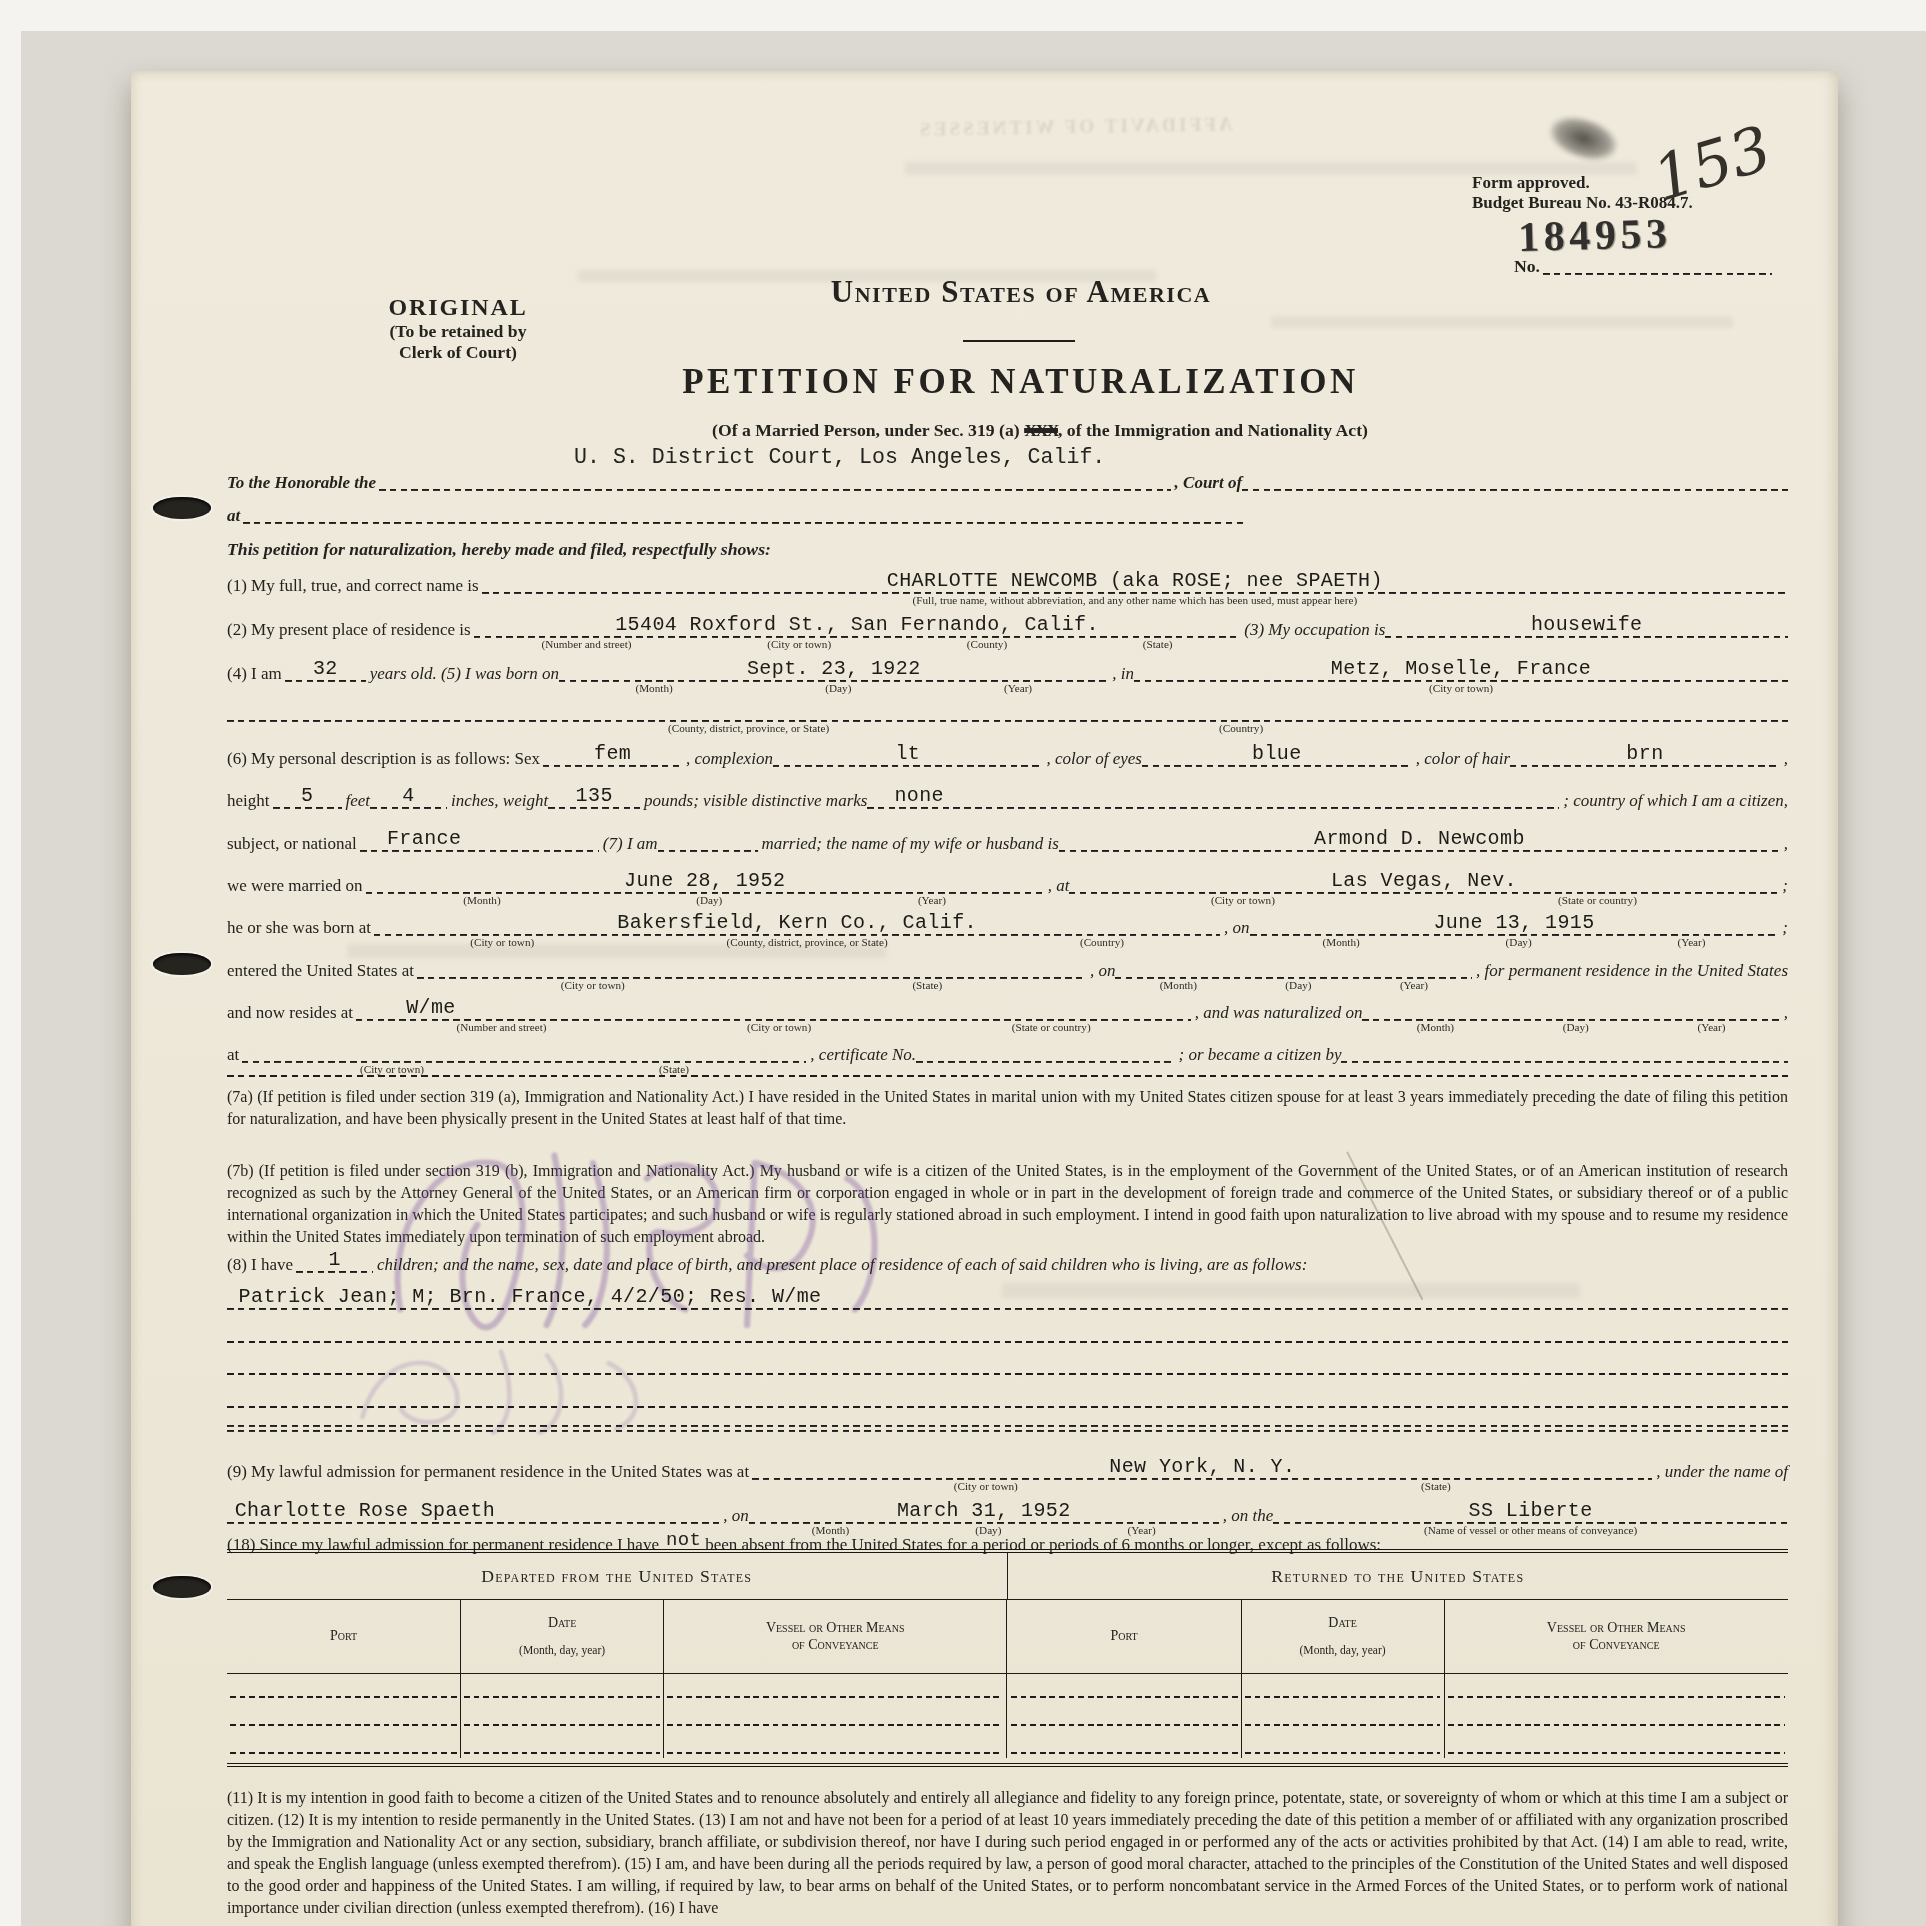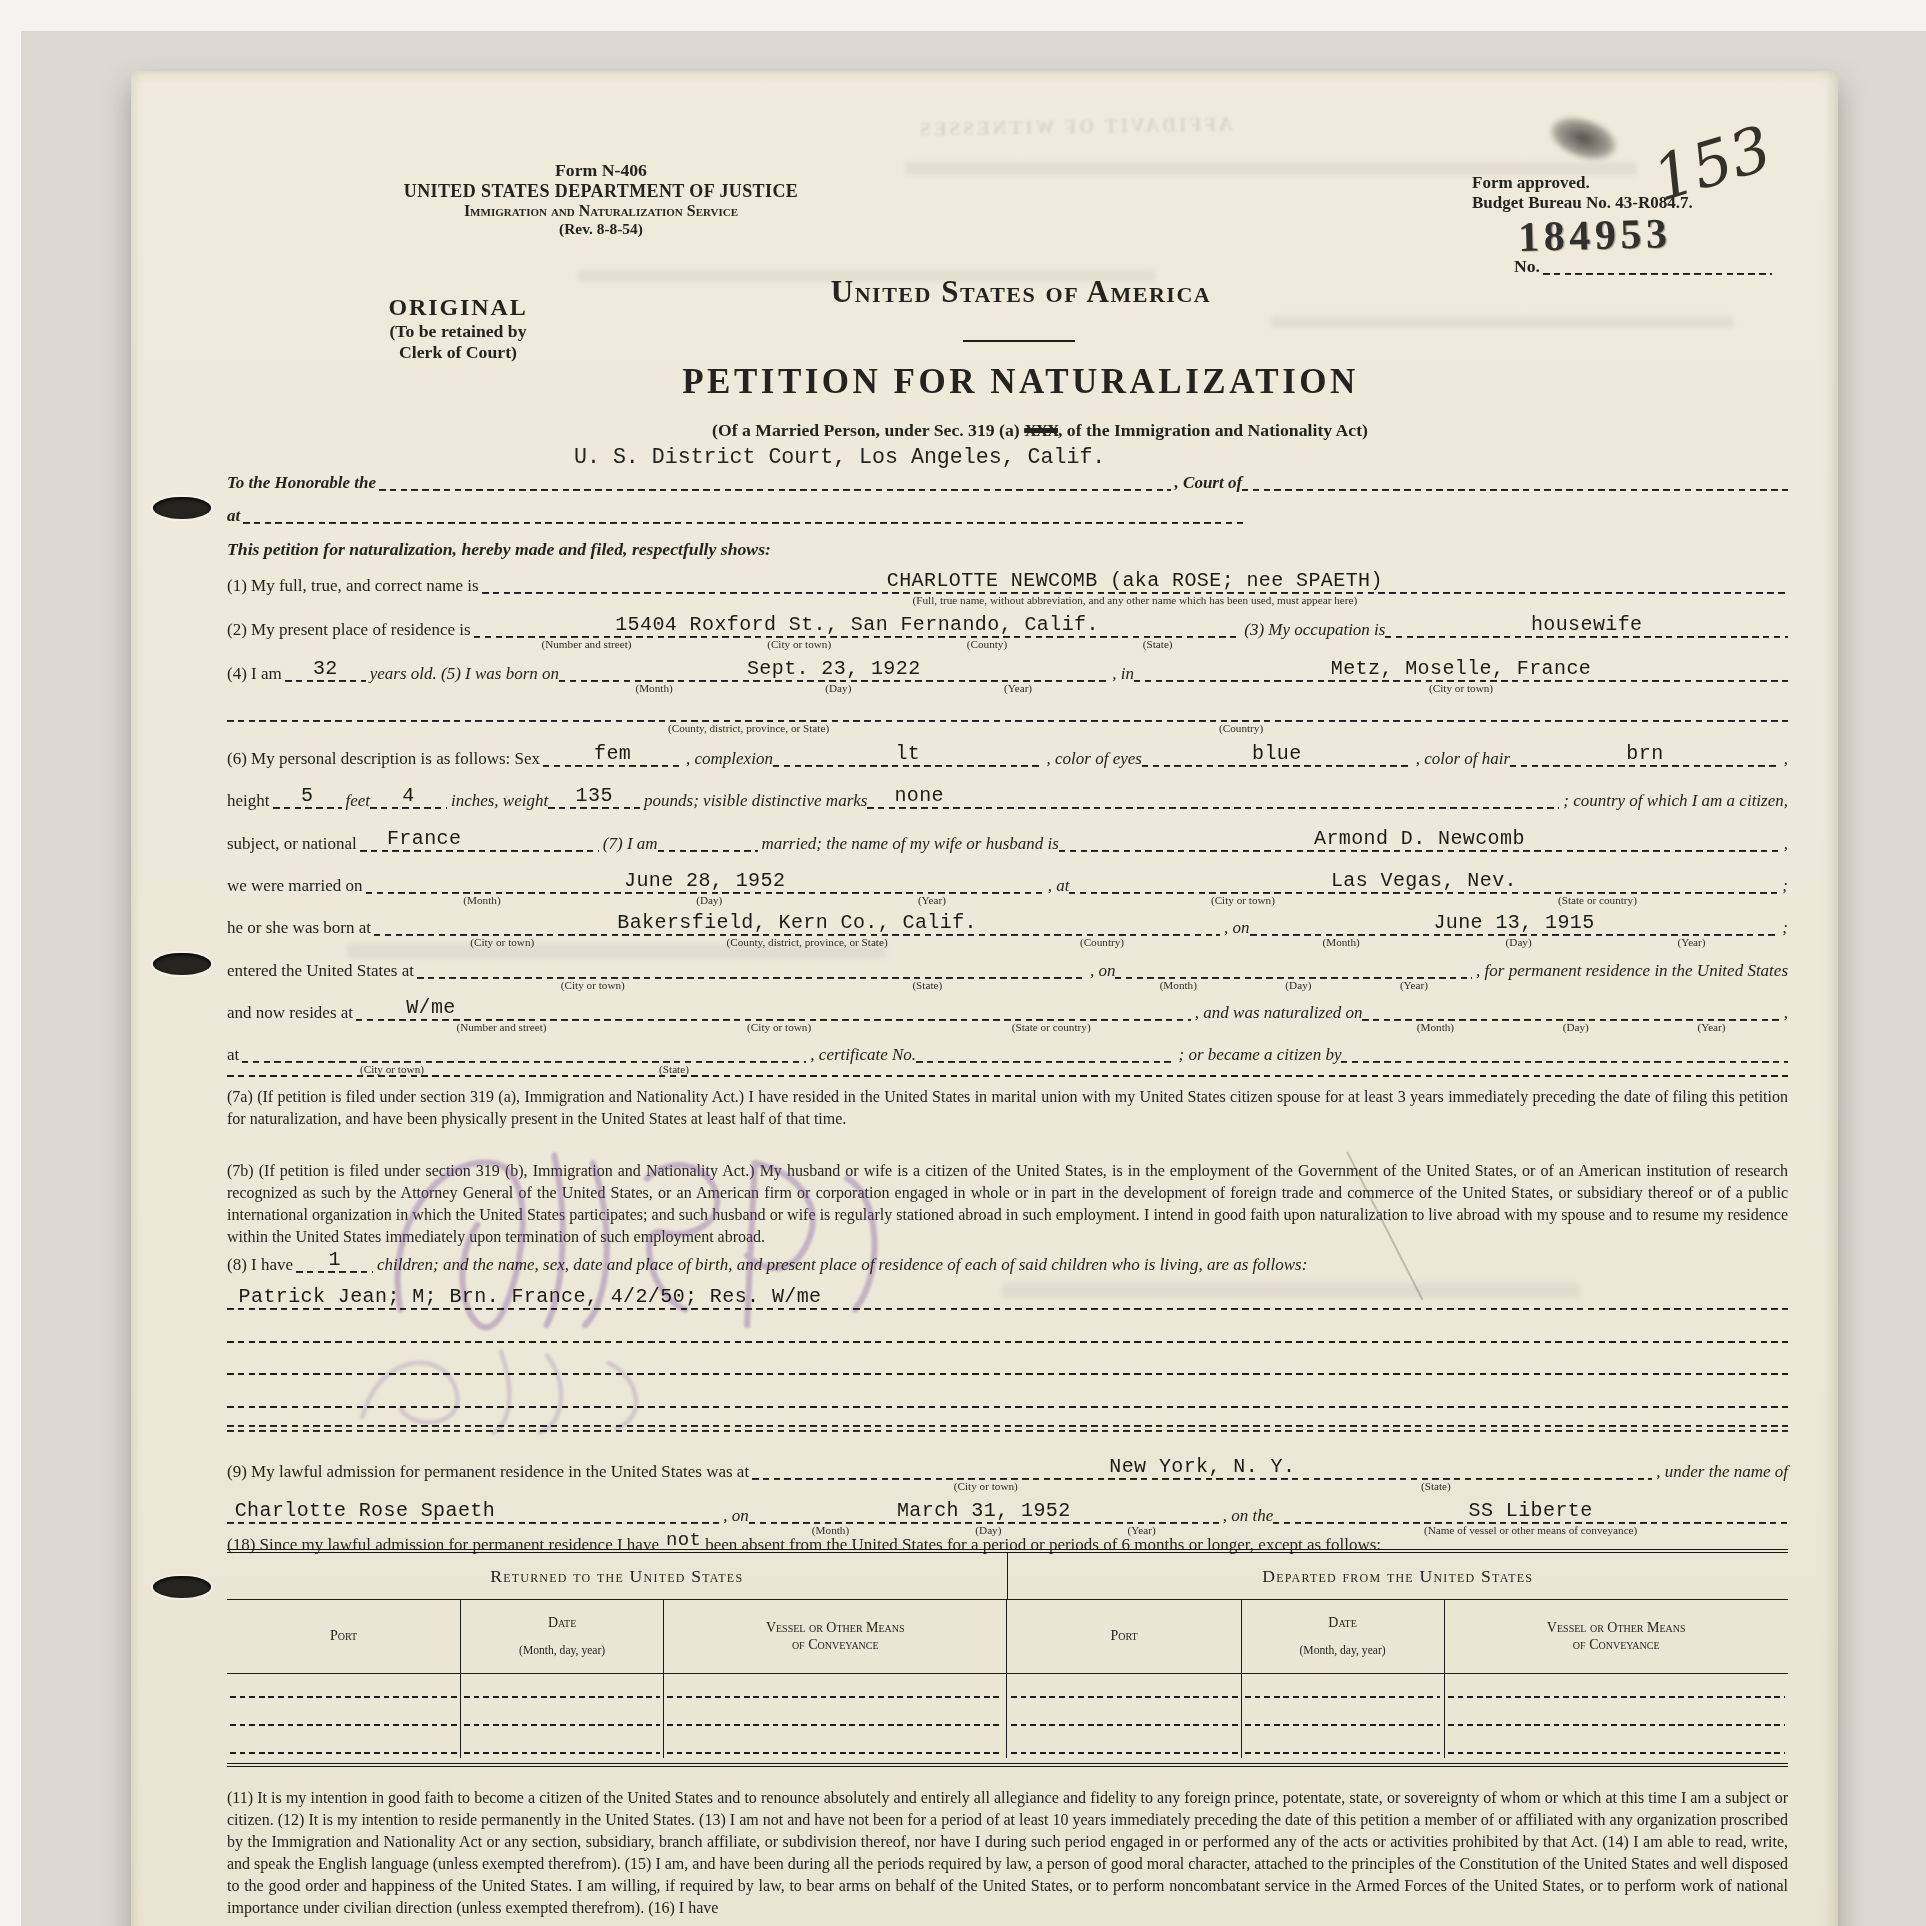--- a/index.html
+++ b/index.html
@@ -71,26 +71,20 @@
   <div class="hole" style="left:153px;top:953px;"></div>
   <div class="hole" style="left:153px;top:1576px;"></div>
 
   <div class="ghost abs" style="left:917px;top:116px;font-size:19px;">AFFIDAVIT OF WITNESSES</div>
   <div class="ghostline" style="left:905px;top:162px;width:732px;height:13px;"></div>
   <div class="ghostline" style="left:578px;top:270px;width:578px;height:11.6px;"></div>
   <div class="ghostline" style="left:1271px;top:316px;width:462px;height:11.6px;"></div>
   <div class="ghostline" style="left:347px;top:944px;width:539px;height:14px;"></div>
   <div class="ghostline" style="left:1002px;top:1283px;width:578px;height:15.4px;"></div>
 
-  <div class="abs ctr" style="left:366px;top:160px;width:470px;">
-    <div class="b" style="font-size:17.7px;">Form N-406</div>
-    <div class="b" style="font-size:18px;letter-spacing:0.4px;">UNITED STATES DEPARTMENT OF JUSTICE</div>
-    <div class="b sc" style="font-size:16px;">Immigration and Naturalization Service</div>
-    <div class="b" style="font-size:15.4px;">(Rev. 8-8-54)</div>
-  </div>
   <div class="abs ctr b sc" style="left:578px;top:274px;width:886px;font-size:31px;letter-spacing:1.5px;">United States of America</div>
 
   <div class="abs ctr" style="left:304px;top:294px;width:308px;">
     <div class="b" style="font-size:24px;letter-spacing:1.9px;">ORIGINAL</div>
     <div class="b" style="font-size:17.7px;">(To be retained by</div>
     <div class="b" style="font-size:17.7px;">Clerk of Court)</div>
   </div>
   <div class="abs" style="left:963px;top:340px;width:112px;height:2.3px;background:#1d1c19;"></div>
   <div class="abs ctr b" style="left:539px;top:362px;width:963px;font-size:35px;letter-spacing:3.5px;">PETITION FOR NATURALIZATION</div>
 
@@ -399,22 +393,22 @@
   </div>
 
   <div class="row" style="top:1524px;height:31px;">
     <span class="lbl">(18) Since my lawful admission for permanent residence I have</span>
     <span class="tin">not</span>
     <span class="lbl">been absent from the United States for a period or periods of 6 months or longer, except as follows:</span>
   </div>
 
   <div class="tbl">
     <div class="tbl-titles">
+      <div class="sc">Departed from the United States</div>
       <div class="sc">Returned to the United States</div>
-      <div class="sc">Departed from the United States</div>
     </div>
     <div class="tbl-head">
       <div>
           <span class="sc">Port</span>
         </div>
       <div>
           <span class="sc">Date</span>
           <span class="smallcap2">(Month, day, year)</span>
         </div>
       <div>

